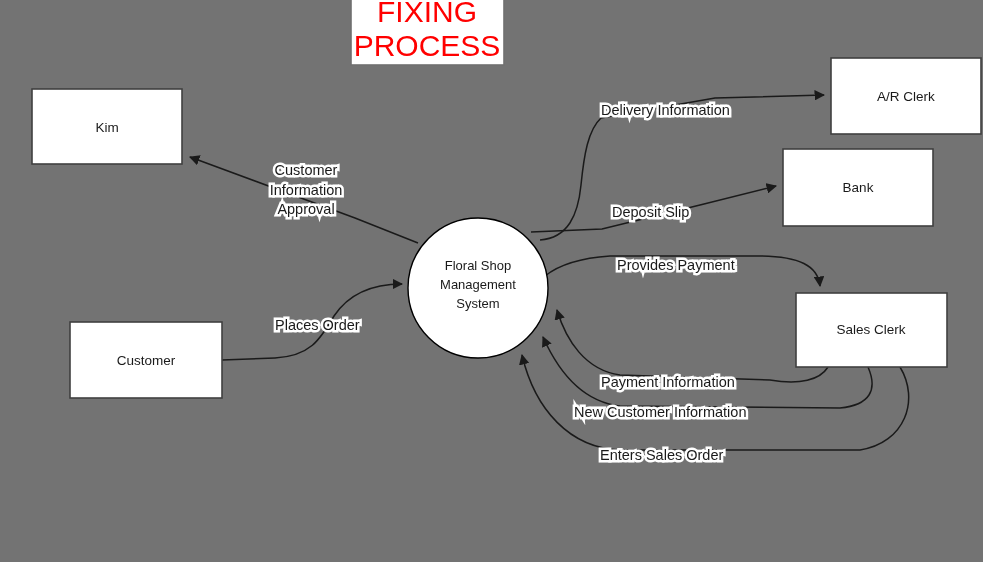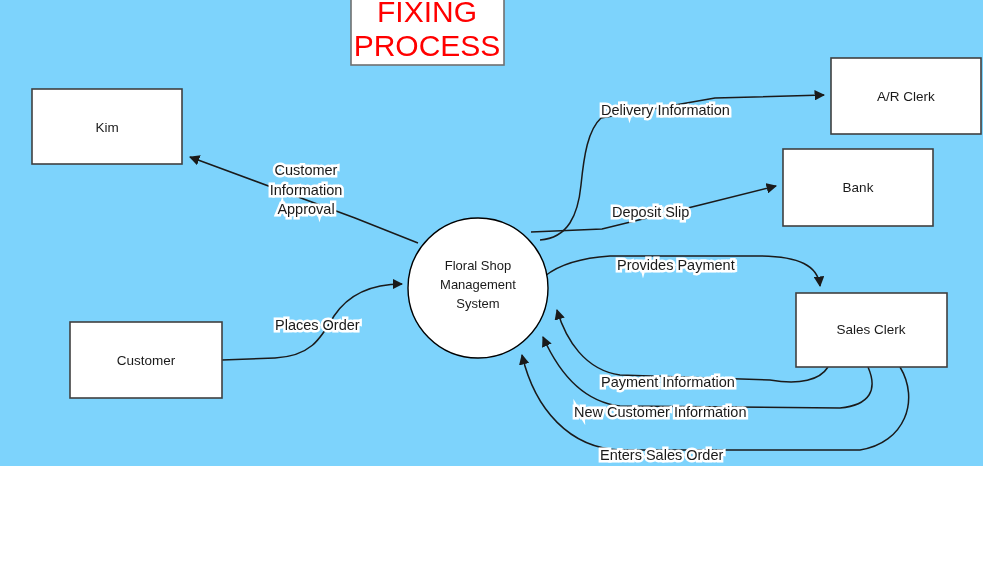--- a/index.html
+++ b/index.html
@@ -6,22 +6,22 @@
     margin: 0;
     padding: 0;
     background: #ffffff;
   }
   body {
     font-family: "Liberation Sans", sans-serif;
   }
   #canvas {
     position: relative;
     width: 983px;
-    height: 466px;
-    background: #7dd3fc;
+    height: 562px;
+    background: #737373;
     overflow: hidden;
   }
   svg#diagram {
     position: absolute;
     left: 0;
     top: 0;
     width: 983px;
     height: 562px;
   }
   .entity-box {

